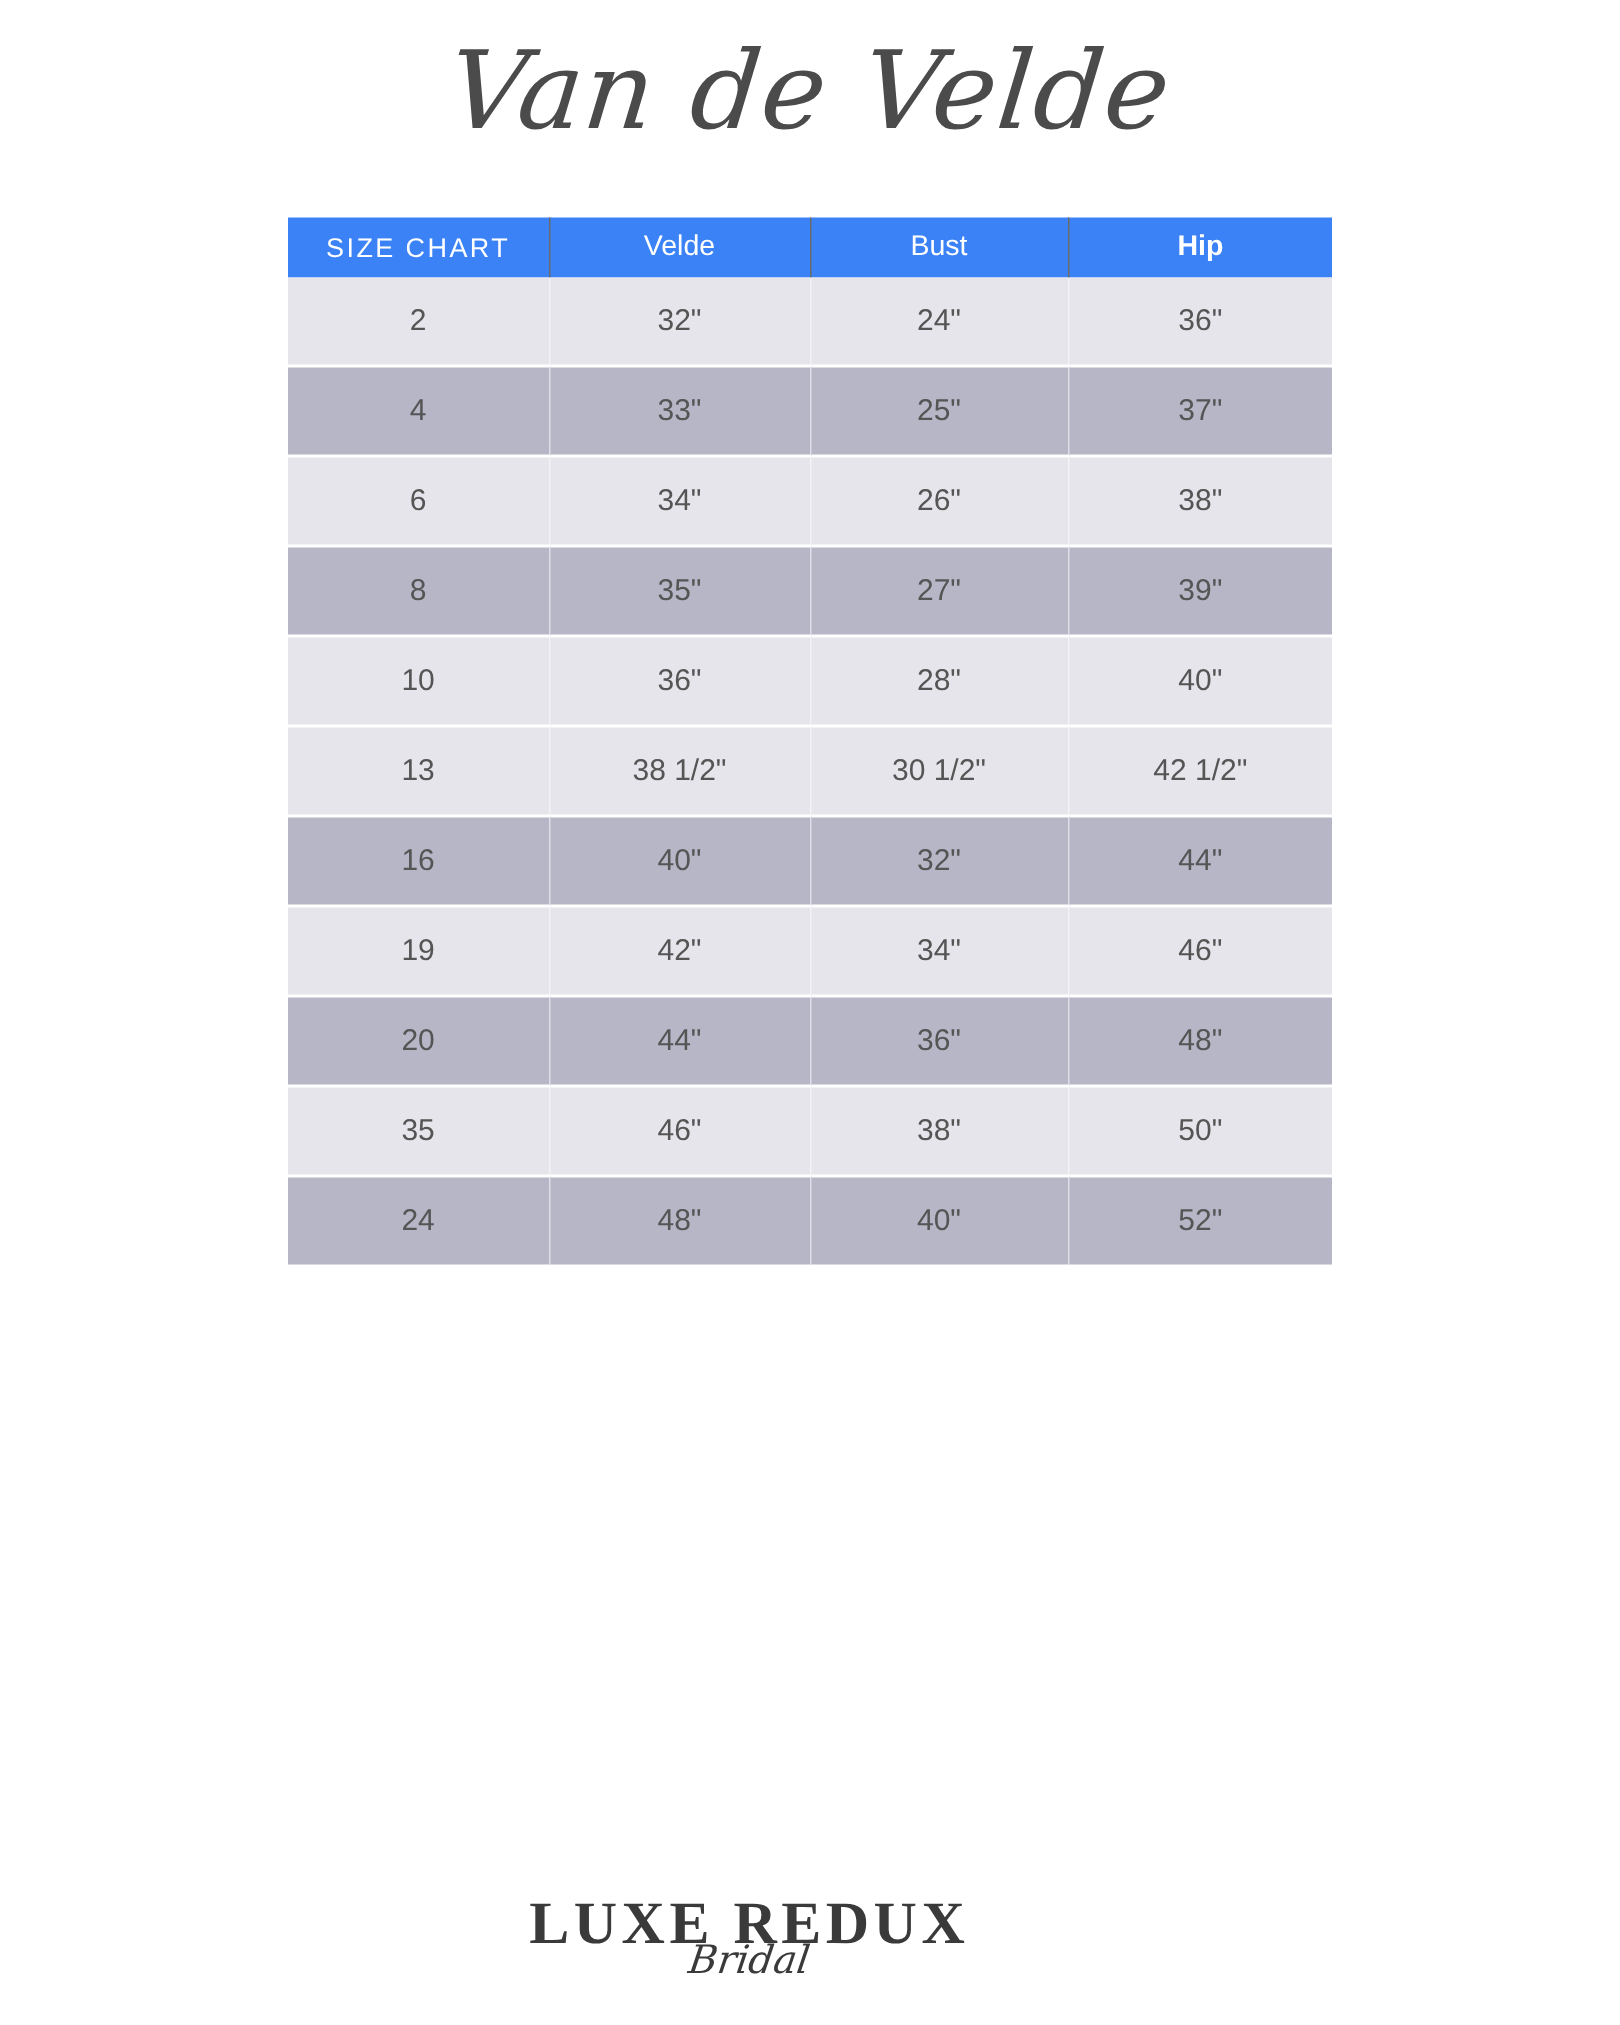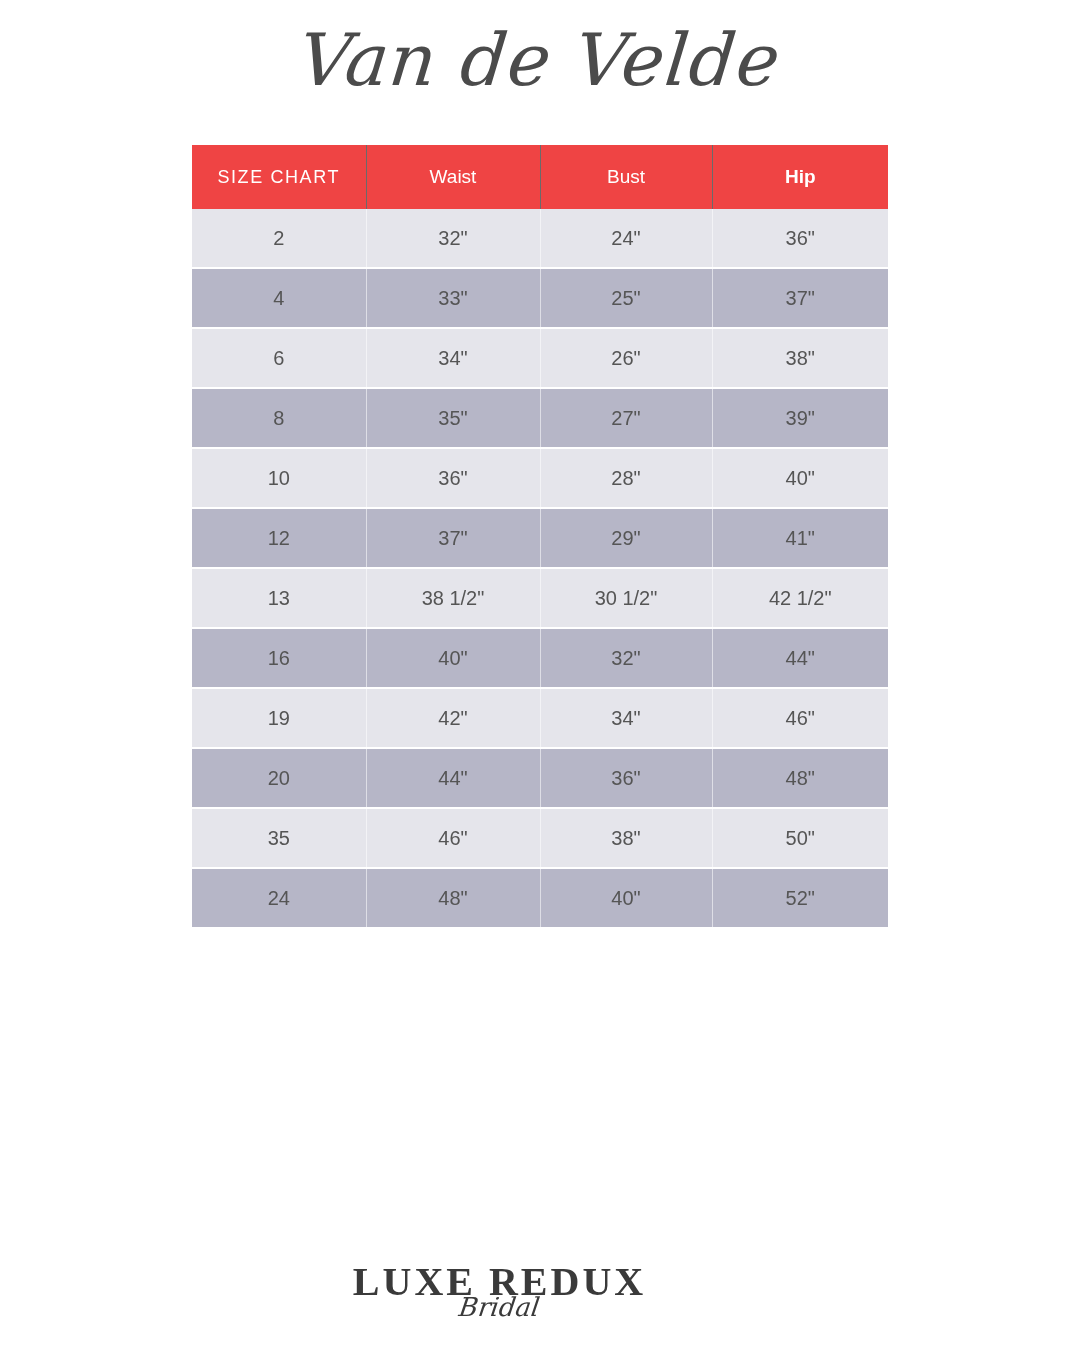--- a/index.html
+++ b/index.html
@@ -49,23 +49,23 @@
     border-collapse: collapse;
     table-layout: fixed;
   }
 
   .size-table col.c-size { width: 174px; }
   .size-table col.c-bust { width: 174px; }
   .size-table col.c-waist { width: 172px; }
   .size-table col.c-hip  { width: 176px; }
 
   .size-table thead th {
-    background: #ef4444;
+    background: #3b82f6;
     color: #ffffff;
-    height: 64px;
+    height: 40px;
     font-weight: 400;
     font-size: 19px;
     text-align: center;
     vertical-align: middle;
     border-right: 1px solid #6a6a6a;
     padding: 0;
   }
   .size-table thead th:last-child { border-right: none; font-weight: bold; }
 
   .size-table thead th.head-size {
@@ -129,21 +129,21 @@
   <table class="size-table">
     <colgroup>
       <col class="c-size">
       <col class="c-bust">
       <col class="c-waist">
       <col class="c-hip">
     </colgroup>
     <thead>
       <tr>
         <th class="head-size">SIZE CHART</th>
-        <th>Waist</th>
+        <th>Velde</th>
         <th>Bust</th>
         <th>Hip</th>
       </tr>
     </thead>
     <tbody>
       <tr class="row-light">
         <td>2</td>
         <td>32"</td>
         <td>24"</td>
         <td>36"</td>
@@ -165,26 +165,20 @@
         <td>35"</td>
         <td>27"</td>
         <td>39"</td>
       </tr>
       <tr class="row-light">
         <td>10</td>
         <td>36"</td>
         <td>28"</td>
         <td>40"</td>
       </tr>
-      <tr class="row-dark">
-        <td>12</td>
-        <td>37"</td>
-        <td>29"</td>
-        <td>41"</td>
-      </tr>
       <tr class="row-light">
         <td>13</td>
         <td>38 1/2"</td>
         <td>30 1/2"</td>
         <td>42 1/2"</td>
       </tr>
       <tr class="row-dark">
         <td>16</td>
         <td>40"</td>
         <td>32"</td>

